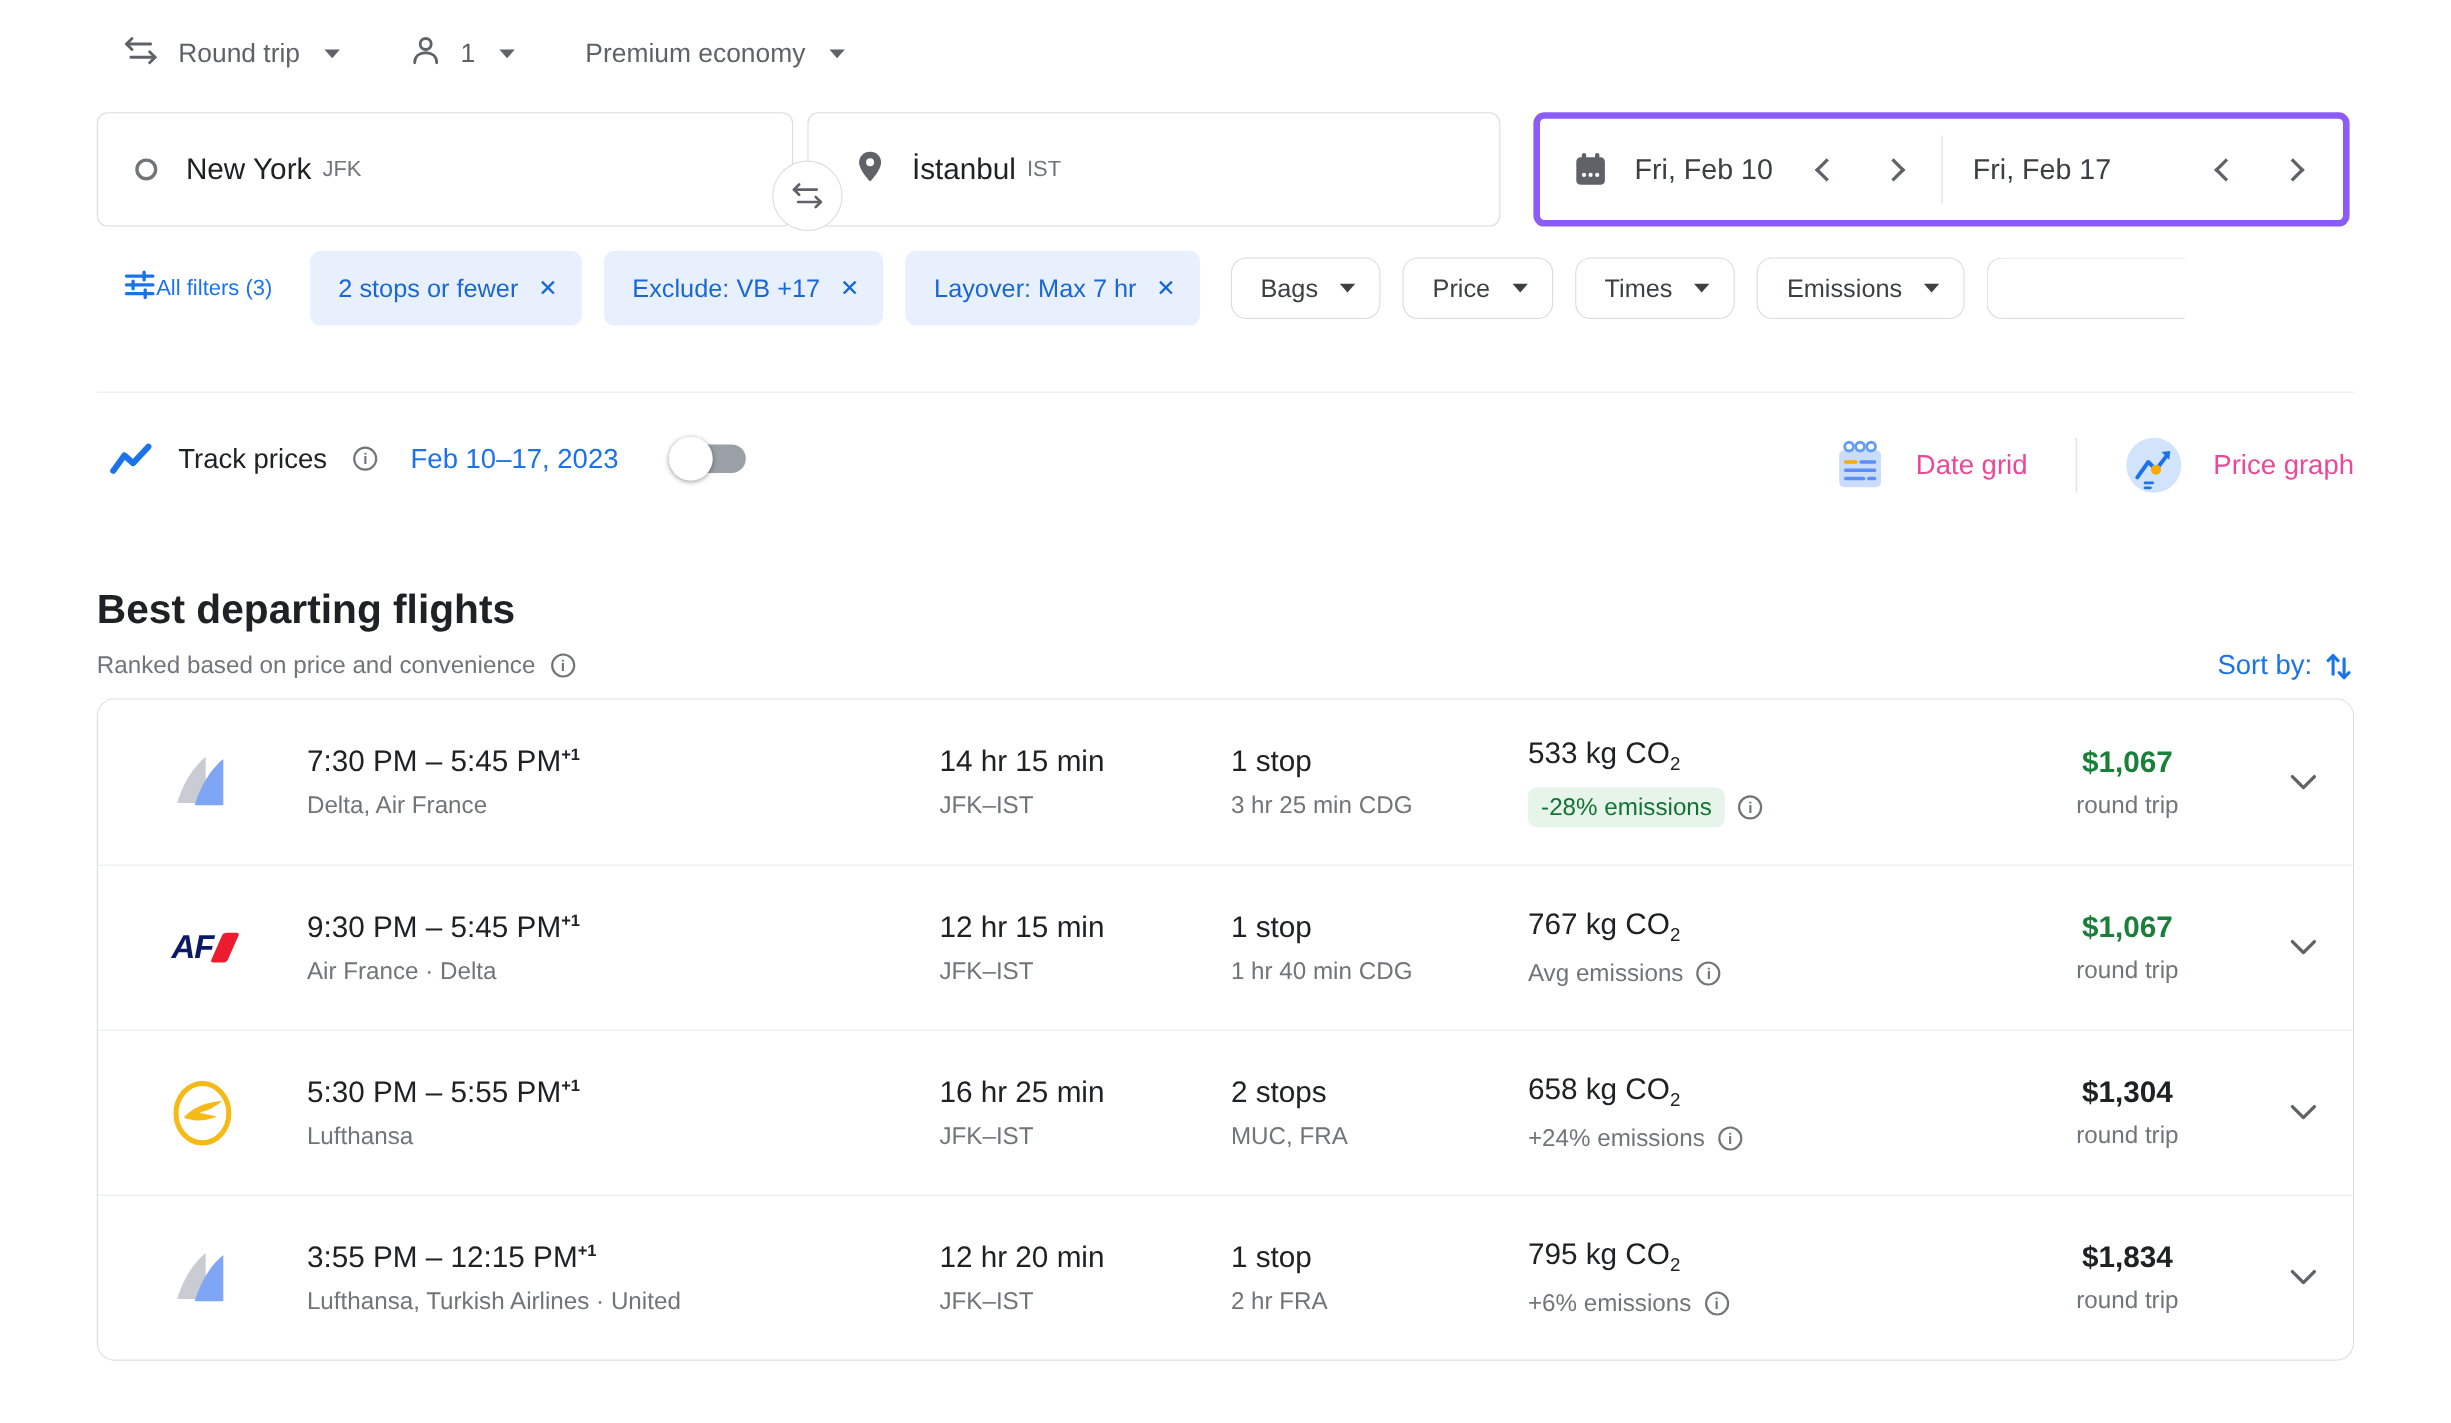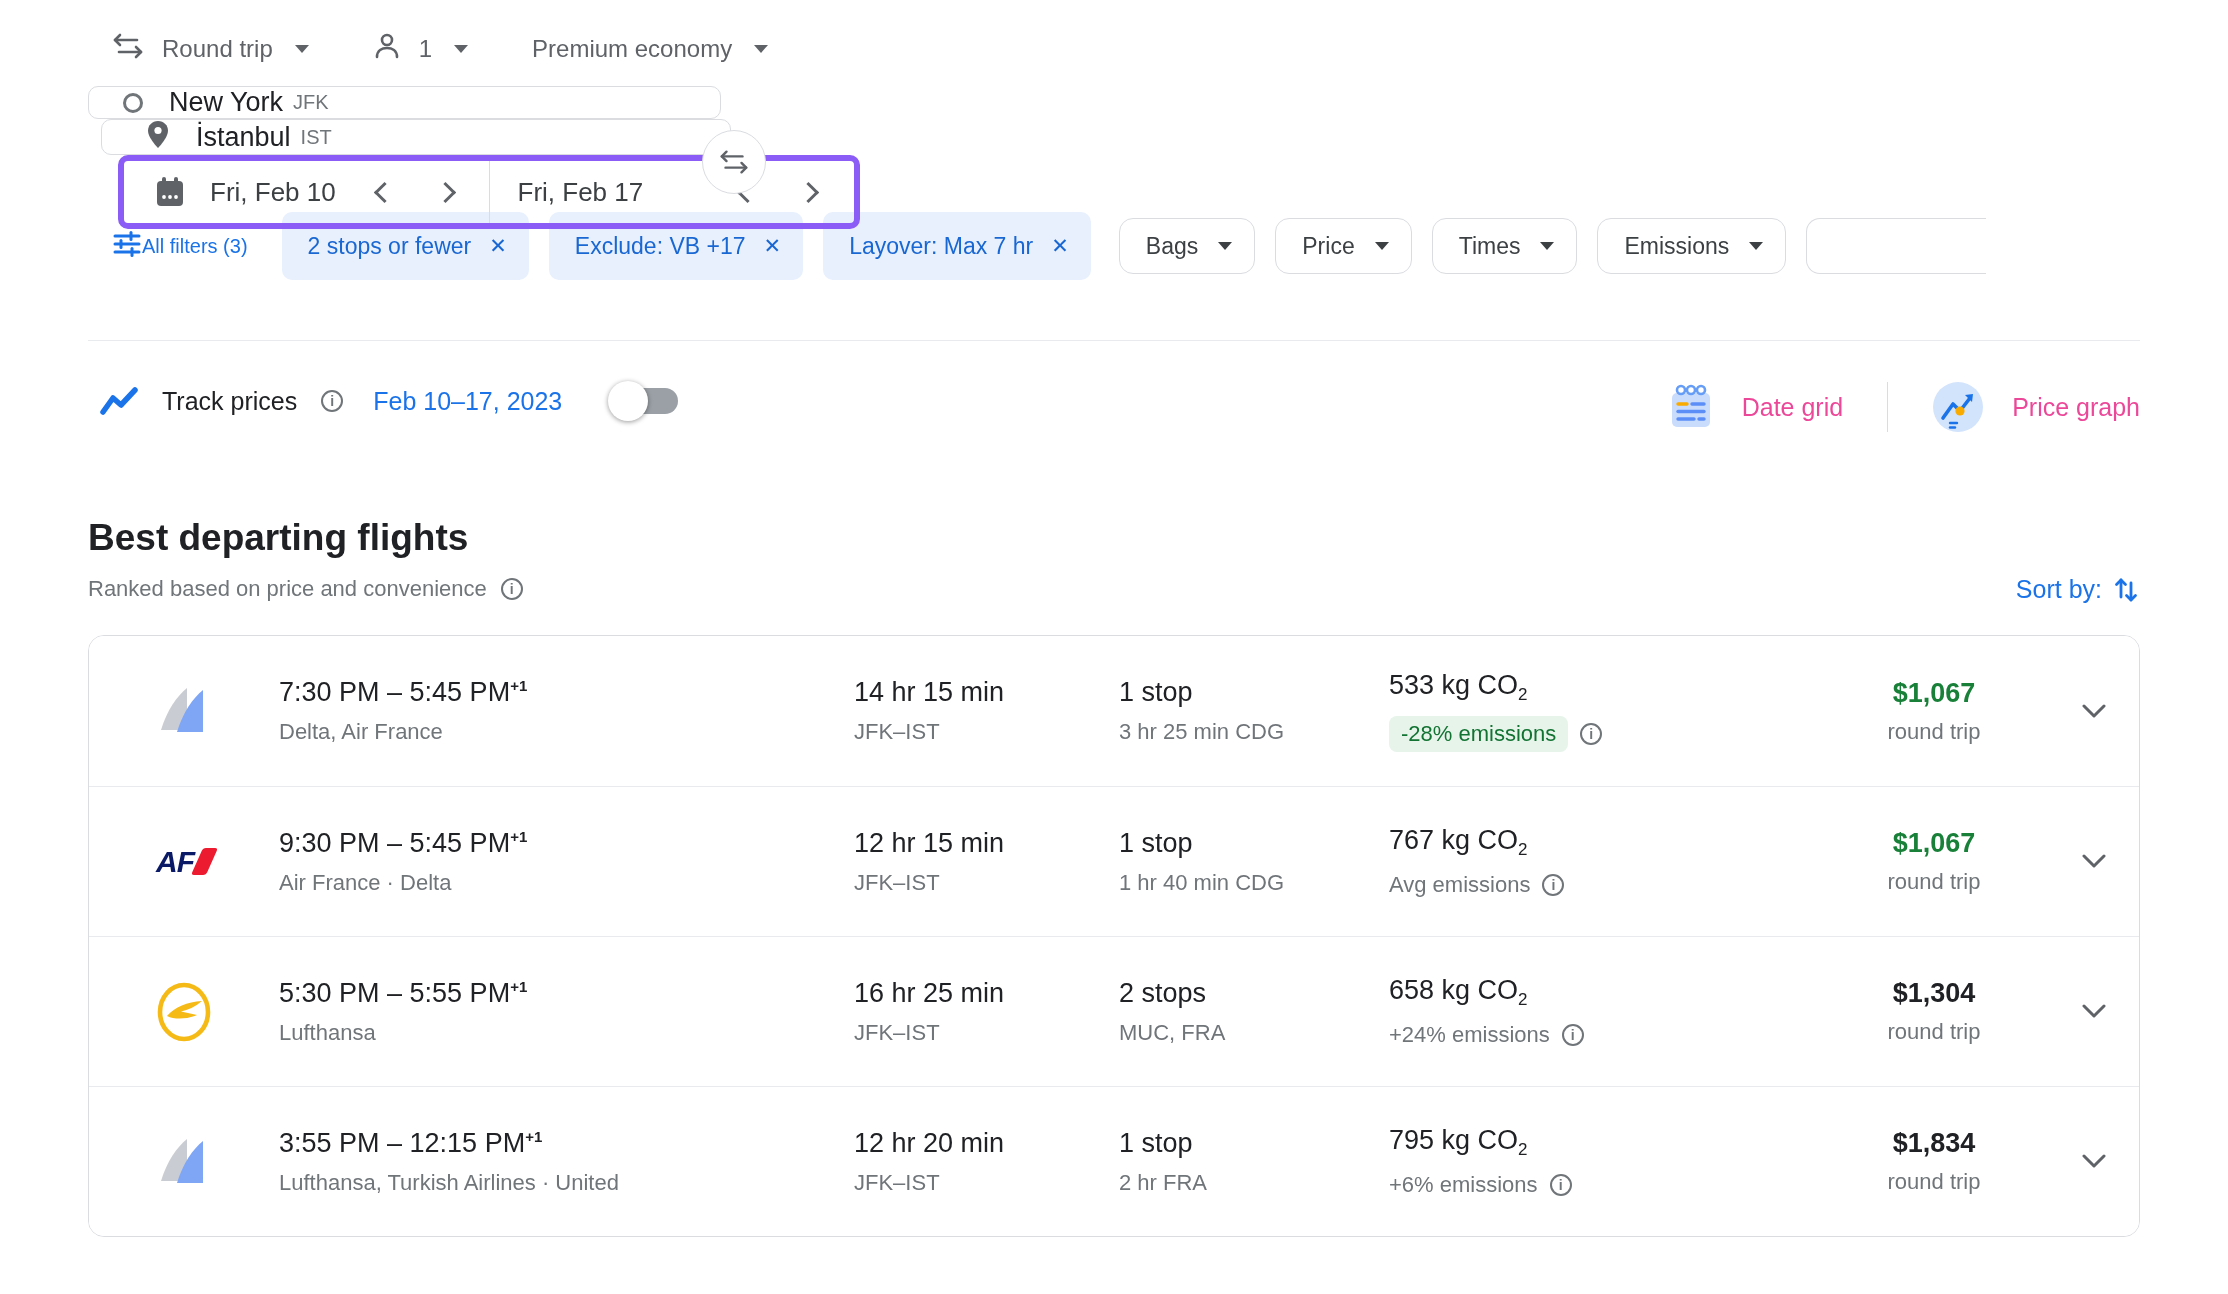--- a/index.html
+++ b/index.html
@@ -6,21 +6,21 @@
   html,body { width:2228px; height:1294px; background:#fff; overflow:hidden;
     font-family:"Liberation Sans", sans-serif; color:#202124; }
   .page { padding:0 88px; }
 
   
   .topbar { display:flex; align-items:center; gap:64px; margin-top:26px; height:46px; padding-left:24px; }
   .topbar .opt { display:flex; align-items:center; gap:18px; color:#5f6368; font-size:24px; font-weight:500; cursor:pointer; }
   .caret { width:0; height:0; border-left:7px solid transparent; border-right:7px solid transparent; border-top:8px solid #5f6368; margin-left:4px; }
 
   
-  .search-row { display:flex; margin-top:14px; height:104px; position:relative;flex-direction:column; }
+  .search-row { display:flex; margin-top:30px; height:104px; position:relative; }
   .field { border:1px solid #dadce0; border-radius:10px; height:104px; display:flex; align-items:center; padding-left:34px; background:#fff; }
   .field.origin { width:633px; }
   .field.dest { width:630px; margin-left:13px; padding-left:44px; }
   .field .city { font-size:27px; font-weight:500; color:#202124; margin-left:26px; }
   .field .code { font-size:20px; color:#70757a; margin-left:10px; }
   .o-ring { width:20px; height:20px; border:3px solid #70757a; border-radius:50%; }
   .swap-circle { position:absolute; left:614px; top:44px; width:64px; height:64px; border-radius:50%;
     background:#fff; border:1px solid #dadce0; display:flex; align-items:center; justify-content:center; z-index:2; }
   .date-field { margin-left:30px; width:742px; border:6px solid #8b5cf6; border-radius:10px; height:104px;
     display:flex; align-items:center; padding:0 30px; }
@@ -59,21 +59,21 @@
 
   
   .res-title { margin-top:74px; font-size:37px; font-weight:700; color:#202124; }
   .sub-row { display:flex; align-items:center; margin-top:14px; font-size:22px; color:#70757a; }
   .sub-ranked { display:flex; align-items:center; gap:14px; }
   .sub-fees { margin-left:30px; }
   .sub-fees .u { text-decoration:underline; }
   .sortby { margin-left:auto; display:flex; align-items:center; gap:10px; color:#1a73e8; font-size:25px; font-weight:500; cursor:pointer; }
 
   
-  .list { margin-top:30px; border:1px solid #dadce0; border-radius:16px; overflow:hidden; }
+  .list { margin-top:14px; border:1px solid #dadce0; border-radius:16px; overflow:hidden; }
   .flight-row { display:grid; grid-template-columns:190px 575px 265px 270px 430px 230px 1fr;
     align-items:center; height:150px; cursor:pointer; background:#fff; }
   .flight-row + .flight-row { border-top:1px solid #e8eaed; }
   .logo-cell { display:flex; justify-content:center; align-items:center; }
   .main-line { font-size:27px; font-weight:500; color:#202124; }
   .main-line sup { font-size:15px; font-weight:600; vertical-align:super; }
   .main-line sub { font-size:17px; vertical-align:sub; }
   .sub-line { font-size:22px; color:#70757a; margin-top:11px; display:flex; align-items:center; gap:12px; }
   .badge { background:#e6f4ea; color:#137333; border-radius:8px; padding:5px 12px; font-size:22px; font-weight:500; }
   .price-cell { display:flex; flex-direction:column; align-items:center; }

